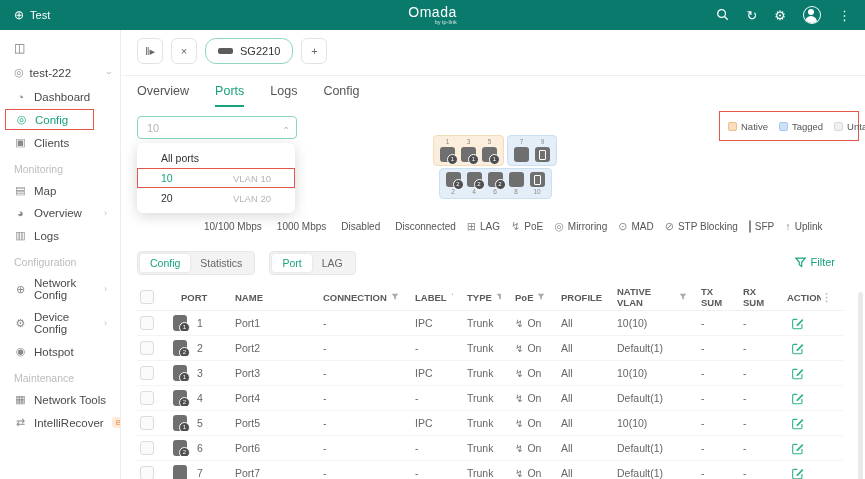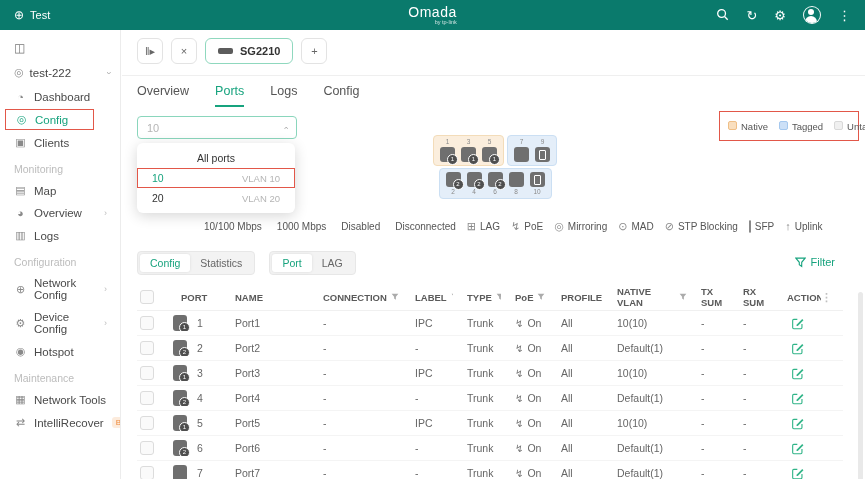--- a/index.html
+++ b/index.html
@@ -37,38 +37,38 @@
   .side-item.active .ic{color:#17A37E;}
   .side-item.annotated{border:1px solid #E25749;margin:1px 26px 1px 5px;padding:3px 4px 3px 9px;}
   .beta{background:#FCEBDC;color:#EF8A3C;font-size:8px;padding:1px 4px;border-radius:3px;margin-left:1px;flex:none;}
 
   
   .main{position:absolute;left:122px;top:30px;right:0;bottom:0;overflow:hidden;background:#fff;}
 
   .dev-bar{position:absolute;left:15px;top:8px;display:flex;gap:8px;align-items:center;}
   .icon-btn{width:26px;height:26px;box-sizing:border-box;border:1px solid #E3E3E3;border-radius:6px;
             display:flex;align-items:center;justify-content:center;color:#666;font-size:11px;background:#fff;cursor:pointer;}
-  .dev-tab{height:26px;box-sizing:border-box;border:1px solid #8FD8BE;border-radius:6px;display:flex;
-           align-items:center;gap:7px;padding:0 12px;font-size:11px;color:#333;background:#fff;cursor:pointer;font-weight:bold;}
+  .dev-tab{height:26px;box-sizing:border-box;border:1px solid #8FD8BE;border-radius:11px;display:flex;
+           align-items:center;gap:7px;padding:0 12px;font-size:11px;color:#333;background:#fff;cursor:pointer;}
   .switch-glyph{width:15px;height:6px;background:#5c5c5c;border-radius:2px;}
   .dev-divider{position:absolute;left:0;right:0;top:45px;height:1px;background:#EFEFEF;}
 
   .nav-tabs{position:absolute;left:15px;top:54px;display:flex;gap:26px;font-size:12.5px;color:#555;}
   .nav-tab{padding-bottom:7px;cursor:pointer;}
   .nav-tab.active{color:#17A37E;border-bottom:2px solid #17A37E;}
 
   .select-box{position:absolute;left:15px;top:86px;width:160px;height:23px;box-sizing:border-box;
               border:1px solid #8AD6BC;border-radius:4px;background:#fff;display:flex;align-items:center;
               padding:0 9px;cursor:text;}
   .select-value{color:#B5B5B5;font-size:11px;}
   .chev-u{margin-left:auto;color:#9a9a9a;font-size:9px;display:inline-block;transform:rotate(-90deg);}
 
   .popup{position:absolute;left:15px;top:113px;width:158px;box-sizing:border-box;background:#fff;border-radius:6px;
          box-shadow:0 3px 14px rgba(0,0,0,.16);padding:5px 0;z-index:6;}
-  .opt{display:flex;align-items:center;height:20px;padding:0 15px;font-size:10.5px;color:#333;cursor:pointer;justify-content:center;}
+  .opt{display:flex;align-items:center;height:20px;padding:0 24px;font-size:10.5px;color:#333;cursor:pointer;}
   .opt .vlan{margin-left:auto;color:#B5B5B5;font-size:9.5px;}
   .opt.selected{color:#17A37E;}
   .opt.annotated{box-shadow:inset 0 0 0 1px #E25749;}
 
   .vlan-id{position:absolute;left:285px;top:83px;width:180px;text-align:center;font-size:10.5px;color:#9a9a9a;}
   .vlan-id b{color:#333;font-weight:bold;}
 
   .vlan-view{position:absolute;left:303px;top:105px;width:140px;}
   .prow{display:flex;gap:3px;justify-content:center;}
   .prow + .prow{margin-top:2px;}
@@ -77,21 +77,21 @@
   .pgroup.tagged{background:#E4EEF9;border:1px solid #CBDFF3;}
   .pcell{display:flex;flex-direction:column;align-items:center;width:21px;}
   .pnum{font-size:6.5px;color:#8a8a8a;line-height:8px;}
   .psq{width:15px;height:15px;background:#6F6F6F;border-radius:3px;position:relative;margin:1px 0;}
   .pbadge{position:absolute;right:-3px;bottom:-3px;width:9px;height:9px;border-radius:50%;background:#4f4f4f;
           border:1px solid #fff;color:#fff;font-size:6px;line-height:9px;text-align:center;}
   .sfp-glyph{position:absolute;left:4px;top:3px;width:5px;height:8px;border:1px solid #fff;border-radius:1px;}
 
   .mem-legend{position:absolute;left:597px;top:81px;width:140px;height:30px;box-sizing:border-box;
               border:1px solid #E25749;display:flex;align-items:center;gap:11px;padding:0 8px;}
-  .mem-item{display:flex;gap:4px;font-size:9.5px;color:#555;}
+  .mem-item{display:flex;align-items:center;gap:4px;font-size:9.5px;color:#555;}
   .swatch{width:9px;height:9px;border-radius:2px;box-sizing:border-box;flex:none;}
   .swatch.native{background:#F9DFBF;border:1px solid #EFBF87;}
   .swatch.tagged{background:#CCE0F7;border:1px solid #A5C8EE;}
   .swatch.untagged{background:#F0F0F0;border:1px solid #D9D9D9;}
 
   .status-legend{position:absolute;left:78px;top:191px;display:flex;gap:11px;align-items:center;
                  font-size:10px;color:#555;white-space:nowrap;z-index:1;}
   .sl-item{display:flex;align-items:center;gap:4px;}
   .sl-g{color:#8a8a8a;font-size:11px;line-height:11px;}
   .dash{width:10px;height:3px;border-radius:2px;flex:none;}

